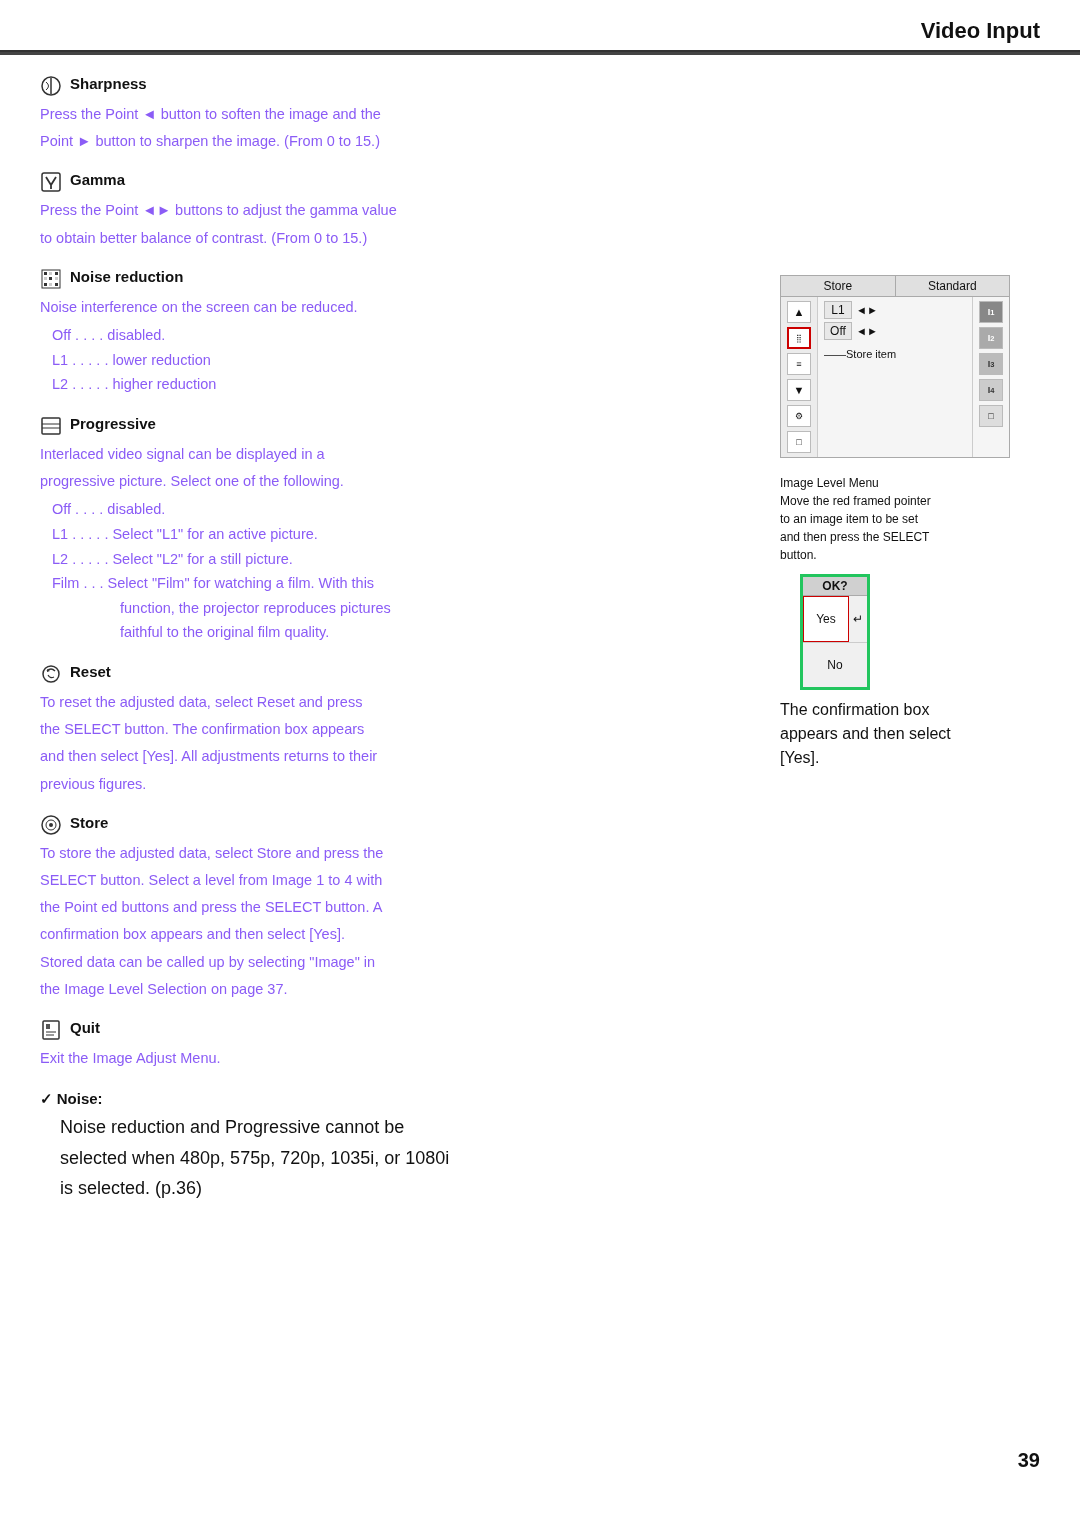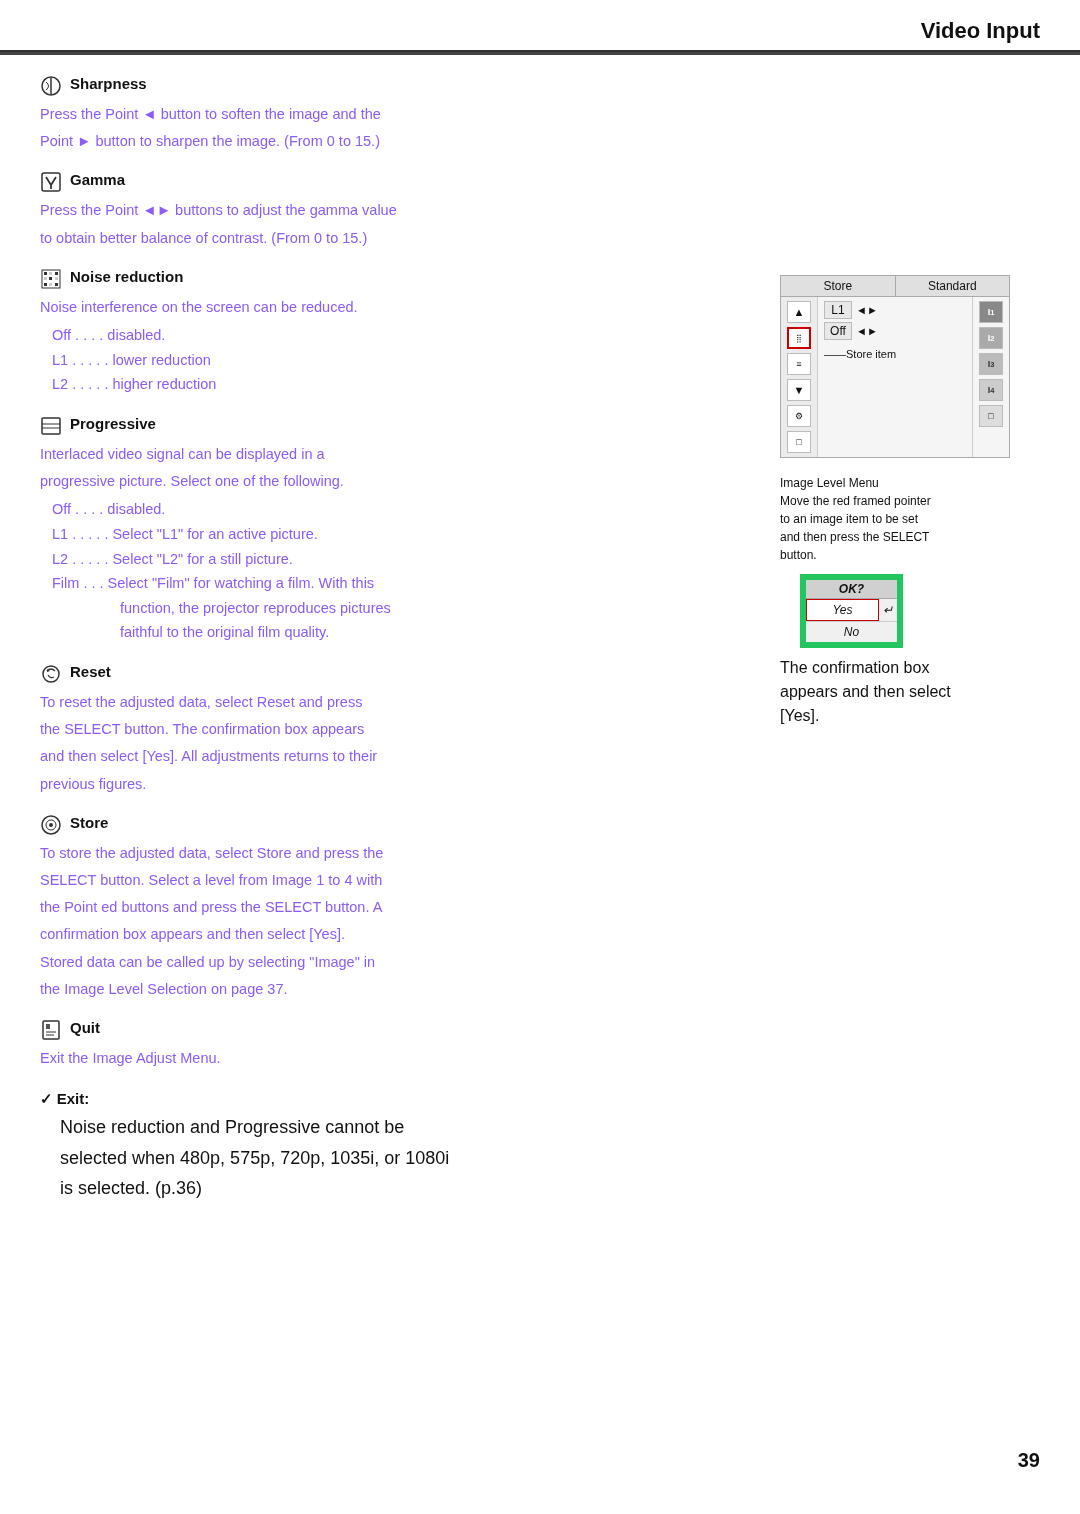--- a/index.html
+++ b/index.html
@@ -195,26 +195,25 @@
 
     .diagram-caption {
       font-size: 12px;
       line-height: 1.5;
       margin-top: 6px;
       color: #111;
     }
 
     
     .confirmation-box {
-      border: 6px solid #22c55e;
-      width: 103px;
+      border: 3px solid #22c55e;
+      width: 70px;
       margin-top: 10px;
       margin-left: 20px;
       background: #f0f0f0;
-      font-style: italic;
     }
 
     .conf-ok {
       background: #d0d0d0;
       text-align: center;
       font-size: 12px;
       padding: 2px;
       border-bottom: 1px solid #aaa;
       font-weight: bold;
     }
@@ -226,21 +225,21 @@
     }
 
     .conf-row:last-child {
       border-bottom: none;
     }
 
     .conf-cell {
       flex: 1;
       text-align: center;
       font-size: 12px;
-      padding: 3px 4px;
+      padding: 15px 4px;
     }
 
     .conf-cell.highlighted {
       background: #fff;
       border: 1px solid #c00;
     }
 
     .conf-arrow {
       font-size: 12px;
       padding: 2px 4px;
@@ -454,21 +453,21 @@
           </svg>
         </div>
         <span>Quit</span>
       </div>
       <div class="section-body">
         <p>Exit the Image Adjust Menu.</p>
       </div>
     </div>
 
     <div class="note-section">
-      <div class="note-heading">✓ Exit:</div>
+      <div class="note-heading">✓ Noise:</div>
       <div class="note-body">
         <p>Noise reduction and Progressive cannot be</p>
         <p>selected when 480p, 575p, 720p, 1035i, or 1080i</p>
         <p>is selected. (p.36)</p>
       </div>
     </div>
 
   </div>
 
   <div class="right-col">

